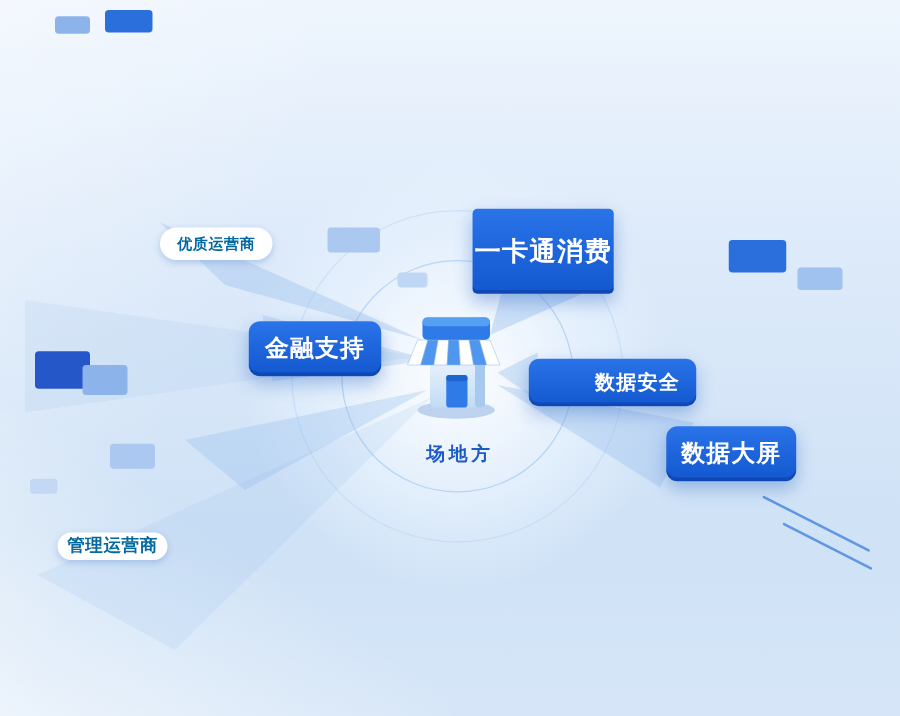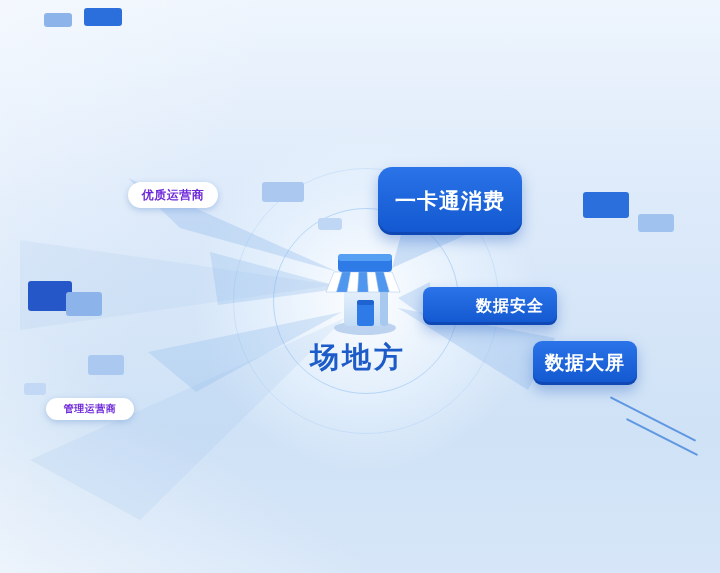--- a/index.html
+++ b/index.html
@@ -49,37 +49,37 @@
     position:absolute;display:flex;align-items:center;justify-content:center;
     font-weight:bold;text-align:center;white-space:nowrap;cursor:pointer;
   }
   .node-primary{
     background:linear-gradient(180deg,#2a73e8 0%,#1257cf 100%);
     color:#ffffff;
     box-shadow:0 6px 14px rgba(30,90,190,.35), inset 0 -3px 0 rgba(10,50,140,.4);
     letter-spacing:1px;
   }
   .node-pill{
-    background:#ffffff;color:#6d28d9;border-radius:13px;
+    background:#ffffff;color:#0369a1;border-radius:13px;
     box-shadow:0 2px 6px rgba(110,150,210,.45);
     letter-spacing:.5px;
     font-family:Liberation Serif, serif;
   }
   .n0{left:128px;top:182px;width:90px;height:26px;font-size:12px;}
-  .n1{left:378px;top:167px;width:144px;height:68px;font-size:21px;border-radius:14px;font-family:Liberation Mono, monospace;}
+  .n1{left:378px;top:167px;width:113px;height:68px;font-size:21px;border-radius:4px;font-family:Liberation Mono, monospace;}
   .n2{left:199px;top:257px;width:106px;height:44px;font-size:19px;border-radius:9px;}
   .n3{left:423px;top:287px;width:94px;height:38px;font-size:16px;border-radius:8px;padding-left:40px;}
   .n4{left:533px;top:341px;width:104px;height:44px;font-size:19px;border-radius:9px;text-align:right;}
   .n5{left:149px;top:357px;width:82px;height:25px;font-size:12px;}
-  .n6{left:46px;top:398px;width:88px;height:22px;font-size:10px;border-radius:11px;}
+  .n6{left:46px;top:426px;width:88px;height:22px;font-size:14px;border-radius:11px;}
   
   .center-icon{position:absolute;left:320px;top:242px;width:90px;height:94px;}
   .center-label{
-    position:absolute;left:310px;top:338px;width:116px;
-    font-size:29px;font-weight:bold;color:#1d5cc8;letter-spacing:3px;
+    position:absolute;left:310px;top:354px;width:116px;text-align:center;
+    font-size:15px;font-weight:bold;color:#1d5cc8;letter-spacing:3px;
   }
 </style>
 </head>
 <body>
 
 <div class="stage">
 
   <div class="corner-streaks"></div>
   <div class="glow"></div>
   <div class="ring ring-outer"></div>
@@ -135,17 +135,18 @@
         <path d="M63.7 30 L72 30 L80 50 L69.4 50 Z" fill="#ffffff"></path>
       </g>
       <rect x="37" y="58" width="17" height="26" rx="2.5" fill="#2e7be8"></rect>
       <rect x="37" y="58" width="17" height="5" rx="2.5" fill="#1f63d0"></rect>
     </svg>
   </div>
   <div class="center-label">场地方</div>
 
   <div class="node node-pill n0">优质运营商</div>
   <div class="node node-primary n1">一卡通消费</div>
+  <div class="node node-primary n2">金融支持</div>
   <div class="node node-primary n3">数据安全</div>
   <div class="node node-primary n4">数据大屏</div>
   <div class="node node-pill n6">管理运营商</div>
 
 </div>
 
 </body></html>

